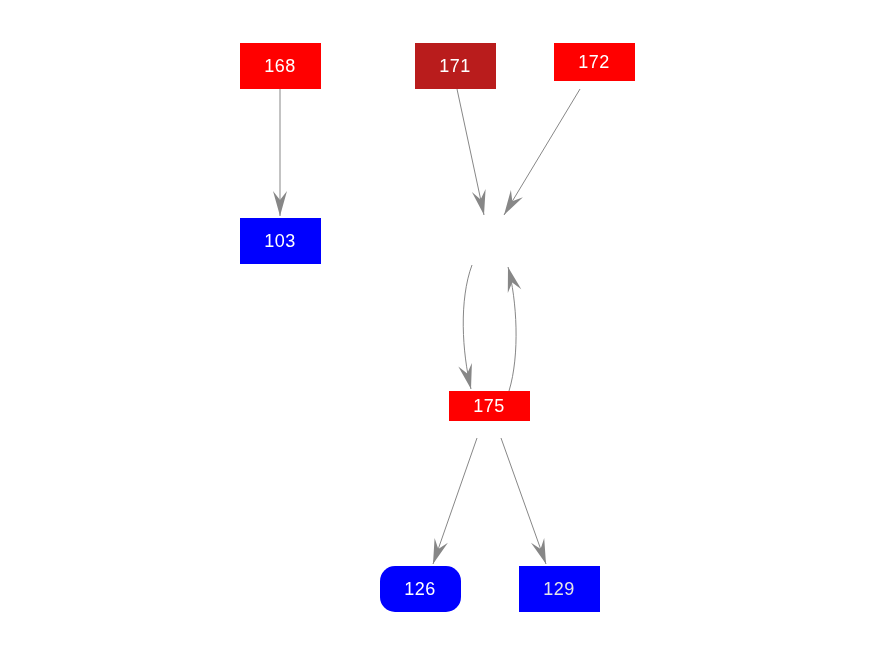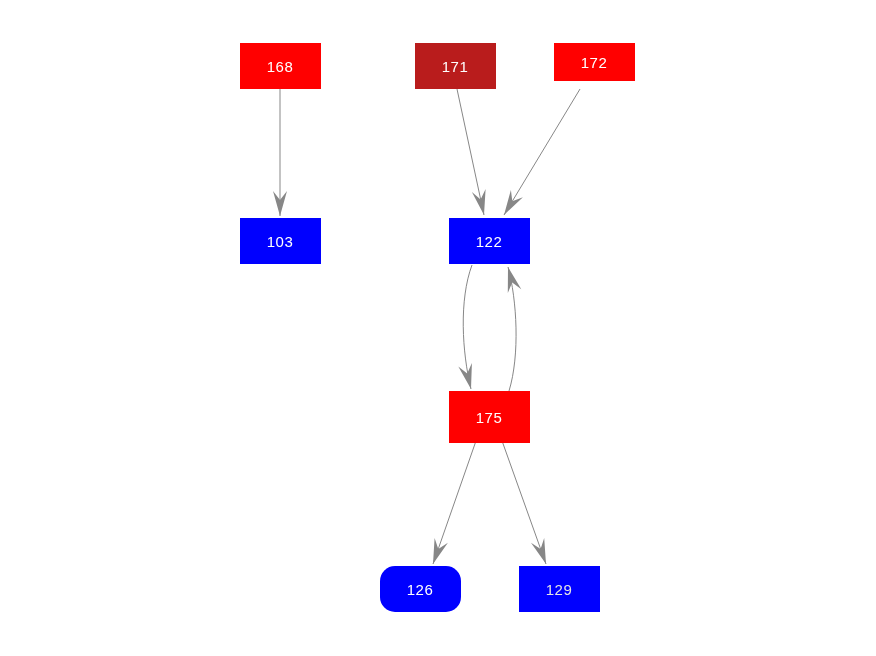--- a/index.html
+++ b/index.html
@@ -24,21 +24,21 @@
     position: absolute;
     width: 81px;
     height: 46px;
     display: flex;
     align-items: center;
     justify-content: center;
     box-sizing: border-box;
   }
   .node span {
     color: #ffffff;
-    font-size: 15px;
+    font-size: 18px;
     font-weight: normal;
     letter-spacing: 0.5px;
     user-select: none;
   }
 </style>
 </head>
 <body>
 
 <div class="canvas" style="width: 876px; height: 656px; background: rgb(255, 255, 255);">
   <svg class="edge-layer" width="876" height="656" viewBox="0 0 876 656" xmlns="http://www.w3.org/2000/svg">
@@ -62,24 +62,21 @@
     </div>
     <div class="node" style="left: 414.5px; top: 43px; width: 81px; height: 46px; background: #b91c1c;">
       <span style="color: rgb(255, 255, 255);">171</span>
     </div>
     <div class="node" style="left: 553.5px; top: 43px; width: 81px; height: 38px; background: rgb(255, 0, 0);">
       <span style="color: rgb(255, 255, 255);">172</span>
     </div>
     <div class="node" style="left: 239.5px; top: 218px; width: 81px; height: 46px; background: rgb(0, 0, 255);">
       <span style="color: rgb(255, 255, 255);">103</span>
     </div>
-    <div class="node" style="left: 448.5px; top: 218px; width: 81px; height: 46px; background: rgb(0, 0, 255);">
-      <span style="color: rgb(255, 255, 255);">122</span>
-    </div>
-    <div class="node" style="left: 448.5px; top: 391px; width: 81px; height: 52px; background: rgb(255, 0, 0);">
+    <div class="node" style="left: 448.5px; top: 391px; width: 81px; height: 30px; background: rgb(255, 0, 0);">
       <span style="color: rgb(255, 255, 255);">175</span>
     </div>
     <div class="node" style="left: 379.5px; top: 566px; width: 81px; height: 46px; background: rgb(0, 0, 255); border-radius: 15px;">
       <span style="color: rgb(255, 255, 255);">126</span>
     </div>
     <div class="node" style="left: 518.5px; top: 566px; width: 81px; height: 46px; background: rgb(0, 0, 255);">
       <span style="color: #e5e5e5;">129</span>
     </div>
   </div>
 

